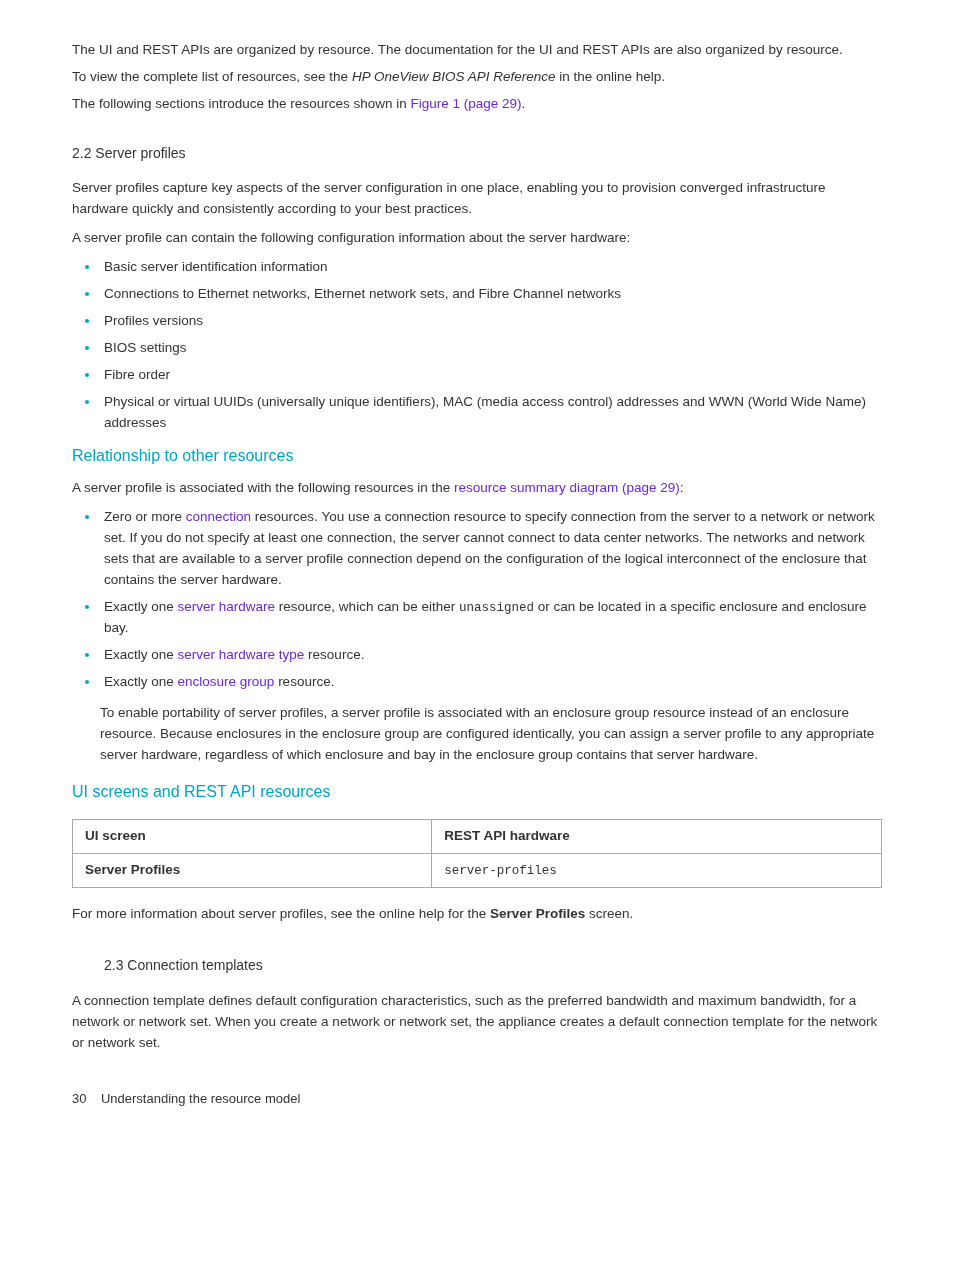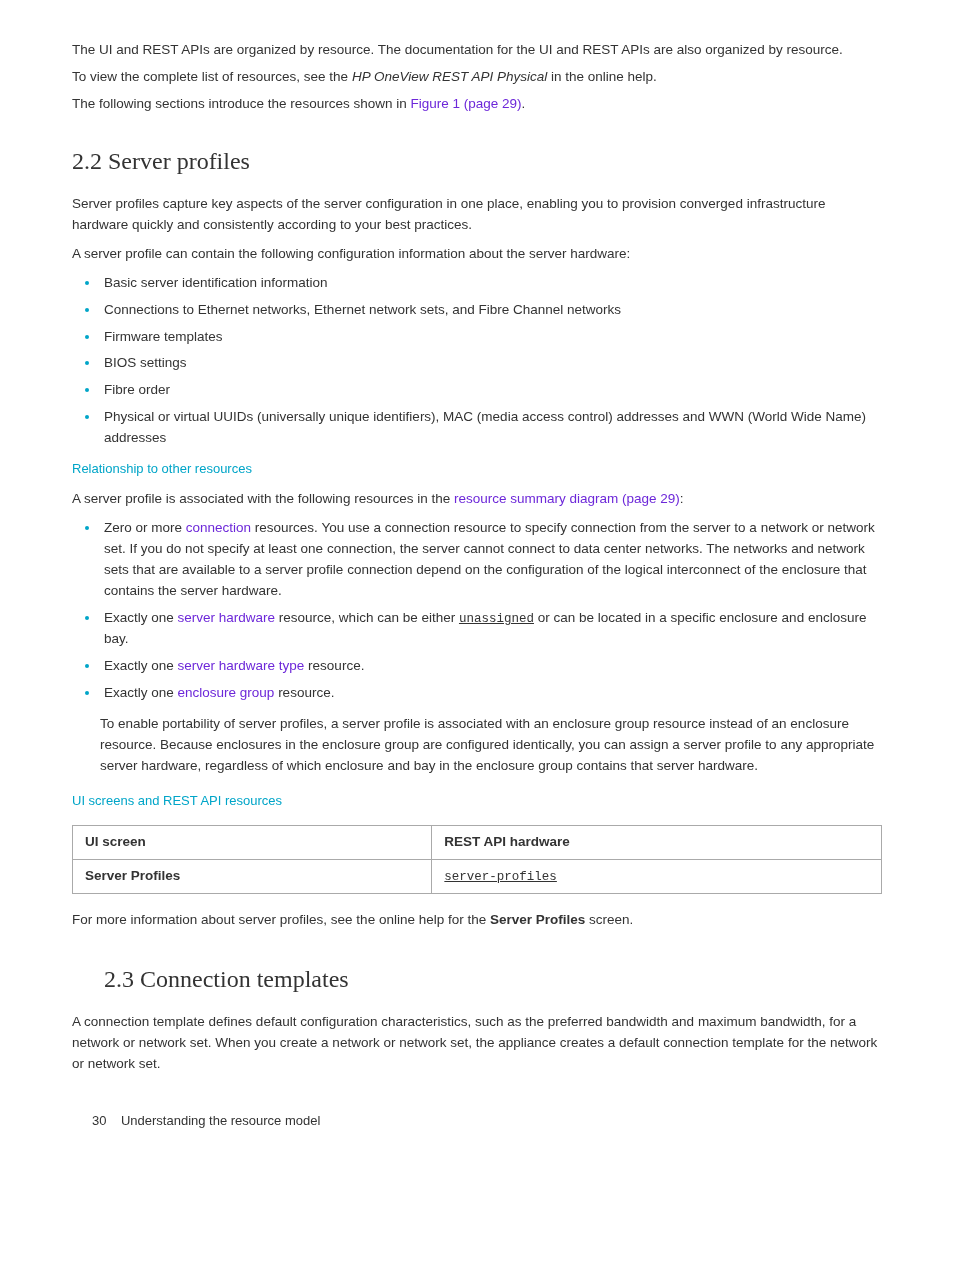--- a/index.html
+++ b/index.html
@@ -11,54 +11,52 @@
       width: 954px;
       min-height: 1271px;
       padding: 40px 72px 60px 72px;
       line-height: 1.55;
     }
     .intro-text {
       margin-bottom: 6px;
     }
     .section-heading {
       color: #333;
-      font-size: 24px;
+      font-size: 14px;
       font-weight: normal;
       margin-top: 28px;
       margin-bottom: 14px;
-      font-family: Liberation Serif, serif;
     }
     .section-heading .num {
       color: #333;
     }
     .cyan-link { color: #6d28d9; text-decoration: none; }
     .sub-heading {
       color: #00a5c8;
-      font-size: 13px;
+      font-size: 16px;
       font-weight: normal;
       margin-top: 9px;
       margin-bottom: 10px;
     }
     p { margin-bottom: 8px; }
     ul {
       margin-left: 28px;
       margin-bottom: 10px;
     }
     ul li {
       margin-bottom: 6px;
       list-style-type: disc;
       padding-left: 4px;
     }
     ul li::marker {
       color: #00a5c8;
     }
     code, .mono {
       font-family: 'Courier New', Courier, monospace;
       font-size: 12.5px;
-      text-decoration: underline;
     }
     .italic { font-style: italic; }
     table {
       border-collapse: collapse;
       width: 100%;
       margin: 14px 0 16px 0;
       font-size: 13.5px;
     }
     table thead tr th {
       background: #fff;
@@ -68,51 +66,50 @@
       font-weight: bold;
     }
     table tbody tr td {
       border: 1px solid #aaa;
       padding: 6px 12px;
     }
     .page-footer {
       margin-top: 36px;
       font-size: 13px;
       color: #333;
-      margin-left: 20px;
     }
     .section-23 {
       margin-top: 30px;
       margin-left: 32px;
     }
   </style>
 </head>
 <body>
 
 <p class="intro-text">
   <span>The UI and REST APIs are organized by resource. The documentation for the UI and REST APIs are also organized by resource.</span>
 </p>
 <p class="intro-text">
-  <span>To view the complete list of resources, see the </span><span class="italic">HP OneView REST API Physical</span><span> in the online help.</span>
+  <span>To view the complete list of resources, see the </span><span class="italic">HP OneView BIOS API Reference</span><span> in the online help.</span>
 </p>
 <p class="intro-text">
   <span>The following sections introduce the resources shown in </span><a class="cyan-link" href="#">Figure 1 (page 29)</a><span>.</span>
 </p>
 
 <h2 class="section-heading">
   <span class="num">2.2</span>&nbsp;<span>Server profiles</span>
 </h2>
 
 <p>Server profiles capture key aspects of the server configuration in one place, enabling you to provision converged infrastructure hardware quickly and consistently according to your best practices.</p>
 <p>A server profile can contain the following configuration information about the server hardware:</p>
 
 <ul>
   <li>Basic server identification information</li>
   <li>Connections to Ethernet networks, Ethernet network sets, and Fibre Channel networks</li>
-  <li>Firmware templates</li>
+  <li>Profiles versions</li>
   <li>BIOS settings</li>
   <li>Fibre order</li>
   <li>Physical or virtual UUIDs (universally unique identifiers), MAC (media access control) addresses and WWN (World Wide Name) addresses</li>
 </ul>
 
 <h3 class="sub-heading">Relationship to other resources</h3>
 
 <p>
   <span>A server profile is associated with the following resources in the </span><a class="cyan-link" href="#">resource summary diagram (page 29)</a><span>:</span>
 </p>

